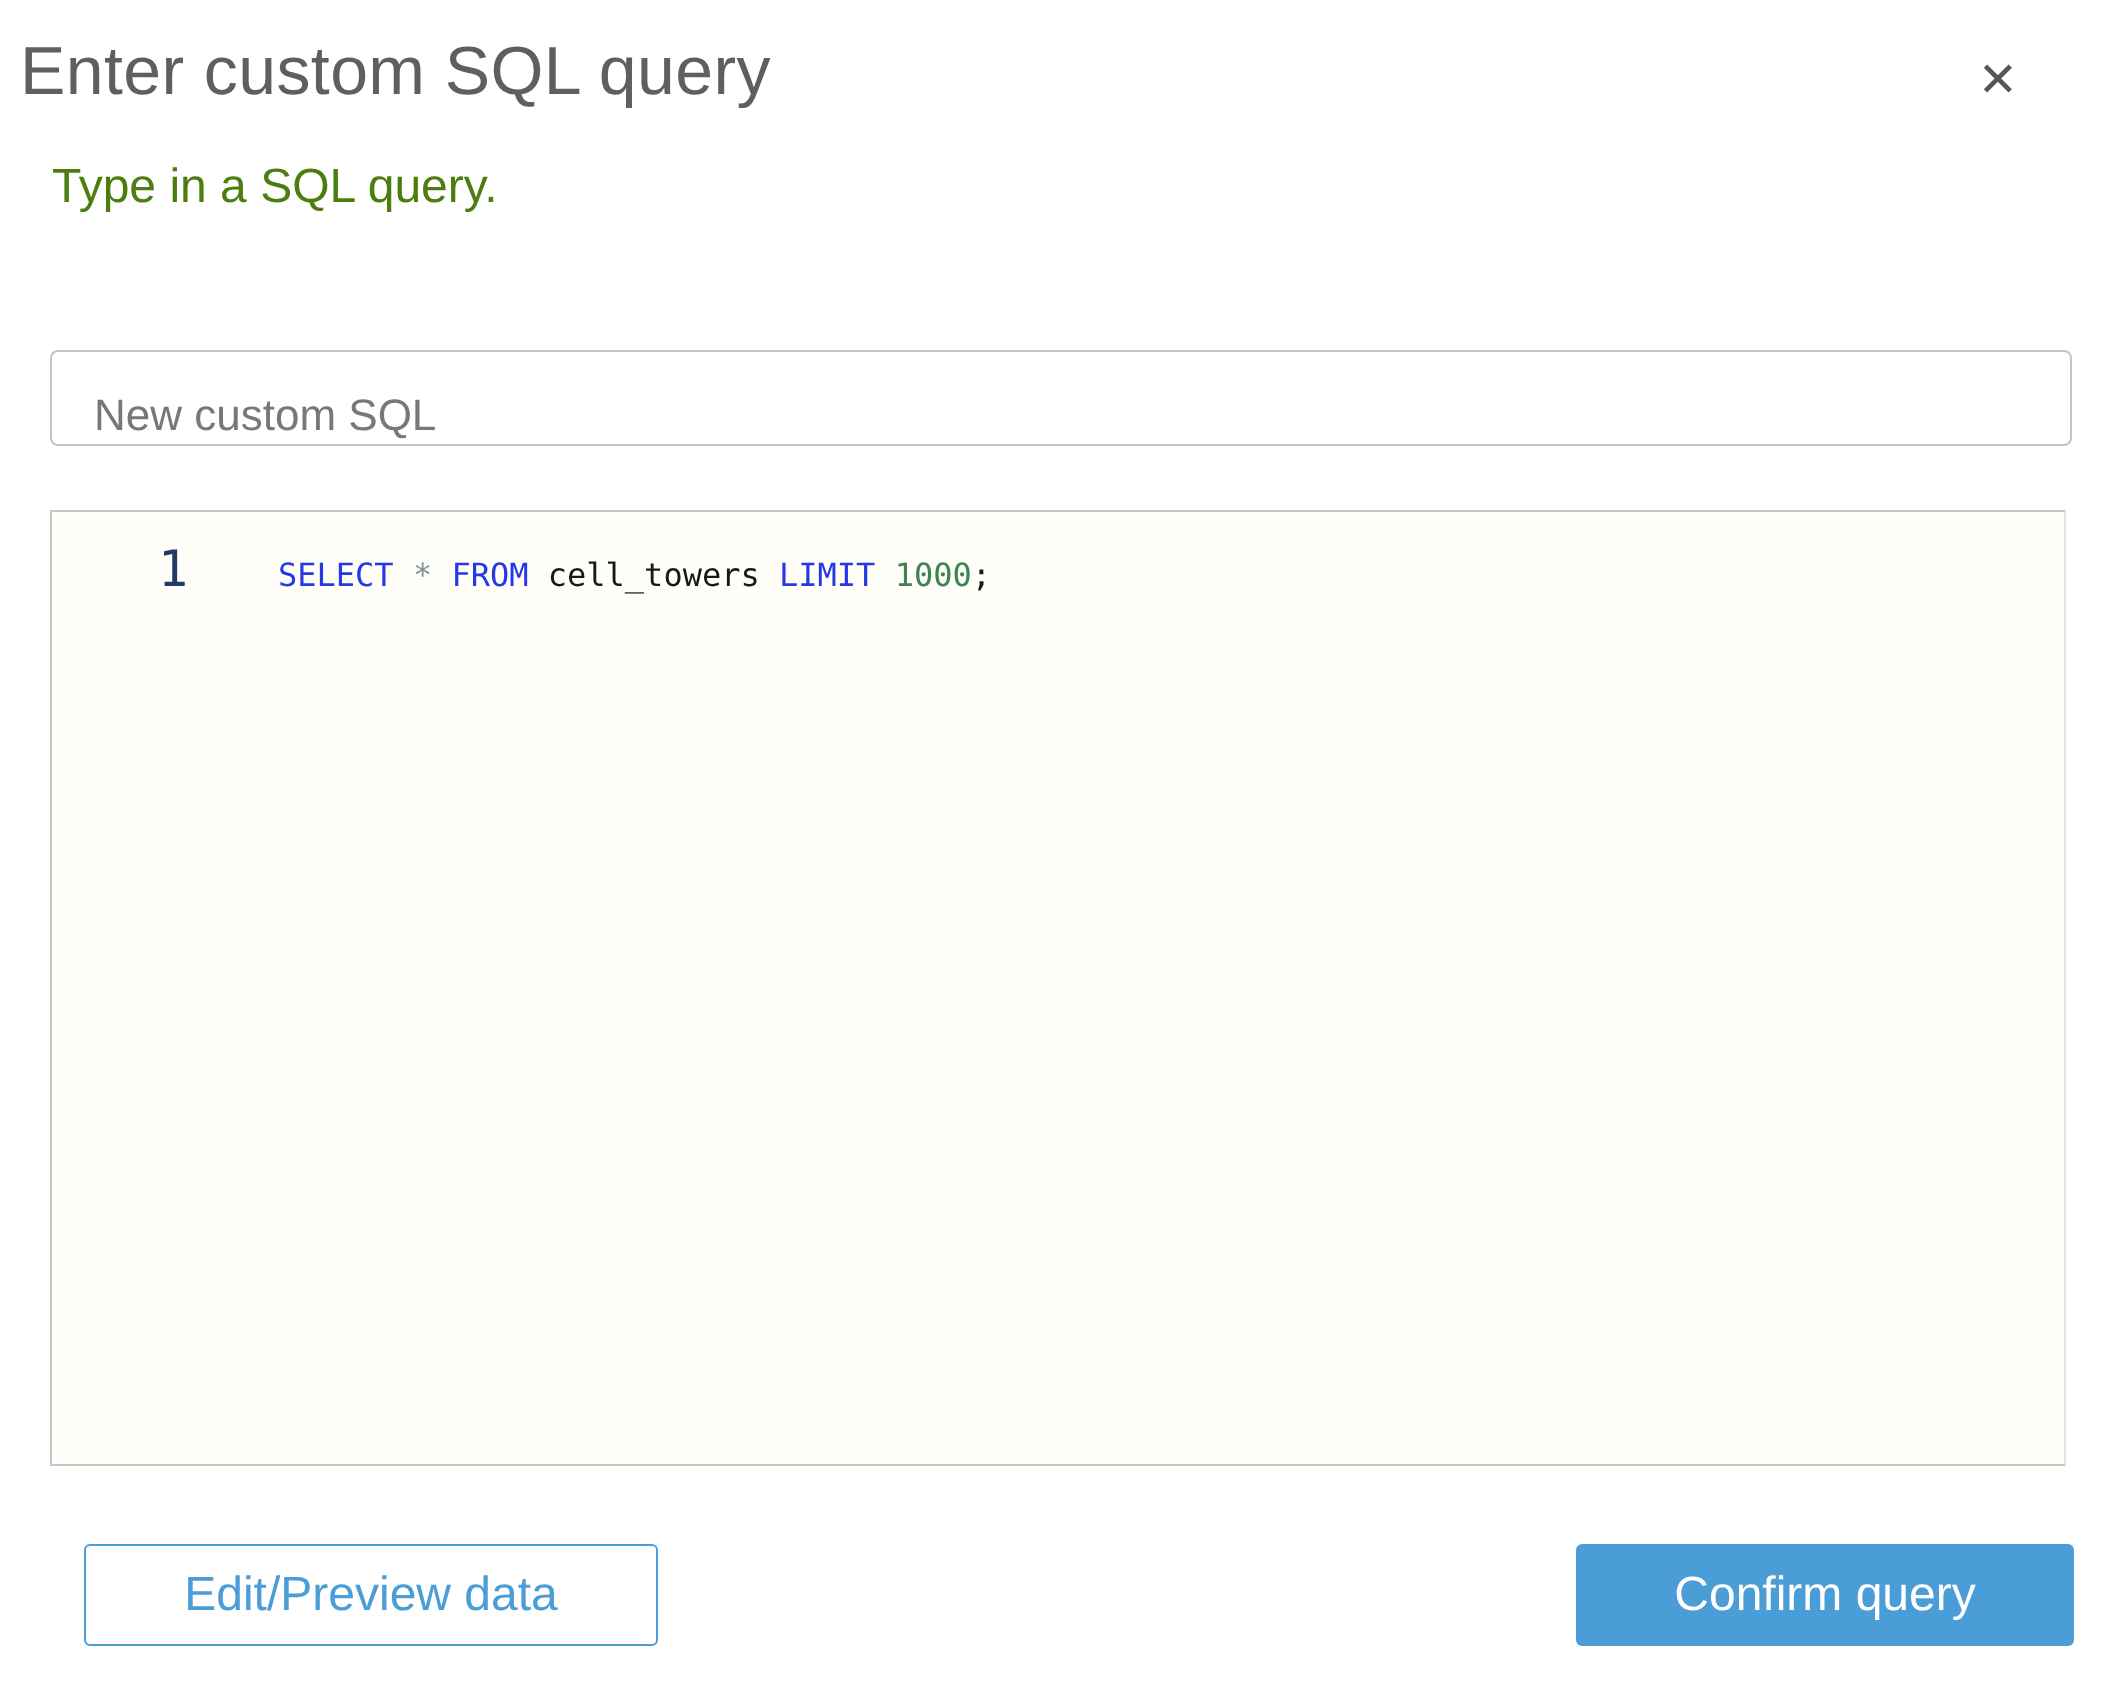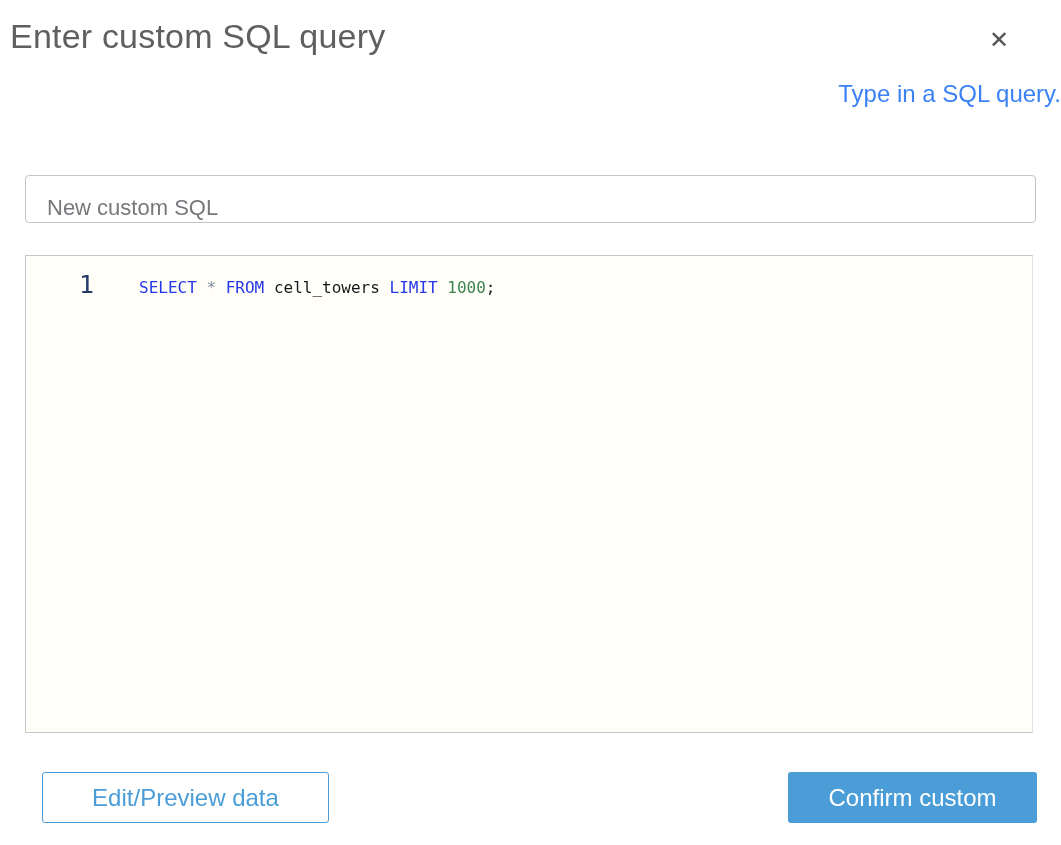--- a/index.html
+++ b/index.html
@@ -11,21 +11,21 @@
     font-size: 34px; line-height: 41px; font-weight: 400;
     color: #5e5f61; letter-spacing: 0.2px;
   }
   .close-btn {
     position: absolute; top: 10px; right: 26px;
     background: none; border: none; cursor: pointer;
     font-size: 24px; line-height: 24px; color: #565656; padding: 2px;
     font-family: "DejaVu Sans", sans-serif;
   }
 
-  .subtitle { margin: 22px 0 0 26px; font-size: 24px; line-height: 29px; color: #3b82f6; text-align: right; }
+  .subtitle { margin: 22px 0 0 26px; font-size: 24px; line-height: 29px; color: #4d7c0f; }
 
   .name-input {
     display: block; margin: 67px 0 0 25px;
     width: 1011px; height: 48px;
     border: 1px solid #c4c4c4; border-radius: 4px;
     padding: 17px 16px 0 21px;
     font-family: "Liberation Sans", sans-serif;
     font-size: 22px; color: #76787b; background: #ffffff;
     outline: none;
   }
@@ -95,16 +95,16 @@
 
   <div class="sql-editor">
     <div class="code-line">
       <span class="gutter">1</span>
       <code class="code"><span class="tok-keyword">SELECT</span><span class="tok-plain"> </span><span class="tok-operator">*</span><span class="tok-plain"> </span><span class="tok-keyword">FROM</span><span class="tok-plain"> </span><span class="tok-identifier">cell_towers</span><span class="tok-plain"> </span><span class="tok-keyword">LIMIT</span><span class="tok-plain"> </span><span class="tok-number">1000</span><span class="tok-punct">;</span></code>
     </div>
   </div>
 
   <div class="footer">
     <button class="btn btn-outline">Edit/Preview data</button>
-    <button class="btn btn-primary">Confirm custom</button>
+    <button class="btn btn-primary">Confirm query</button>
   </div>
 
 </div>
 
 </body></html>

